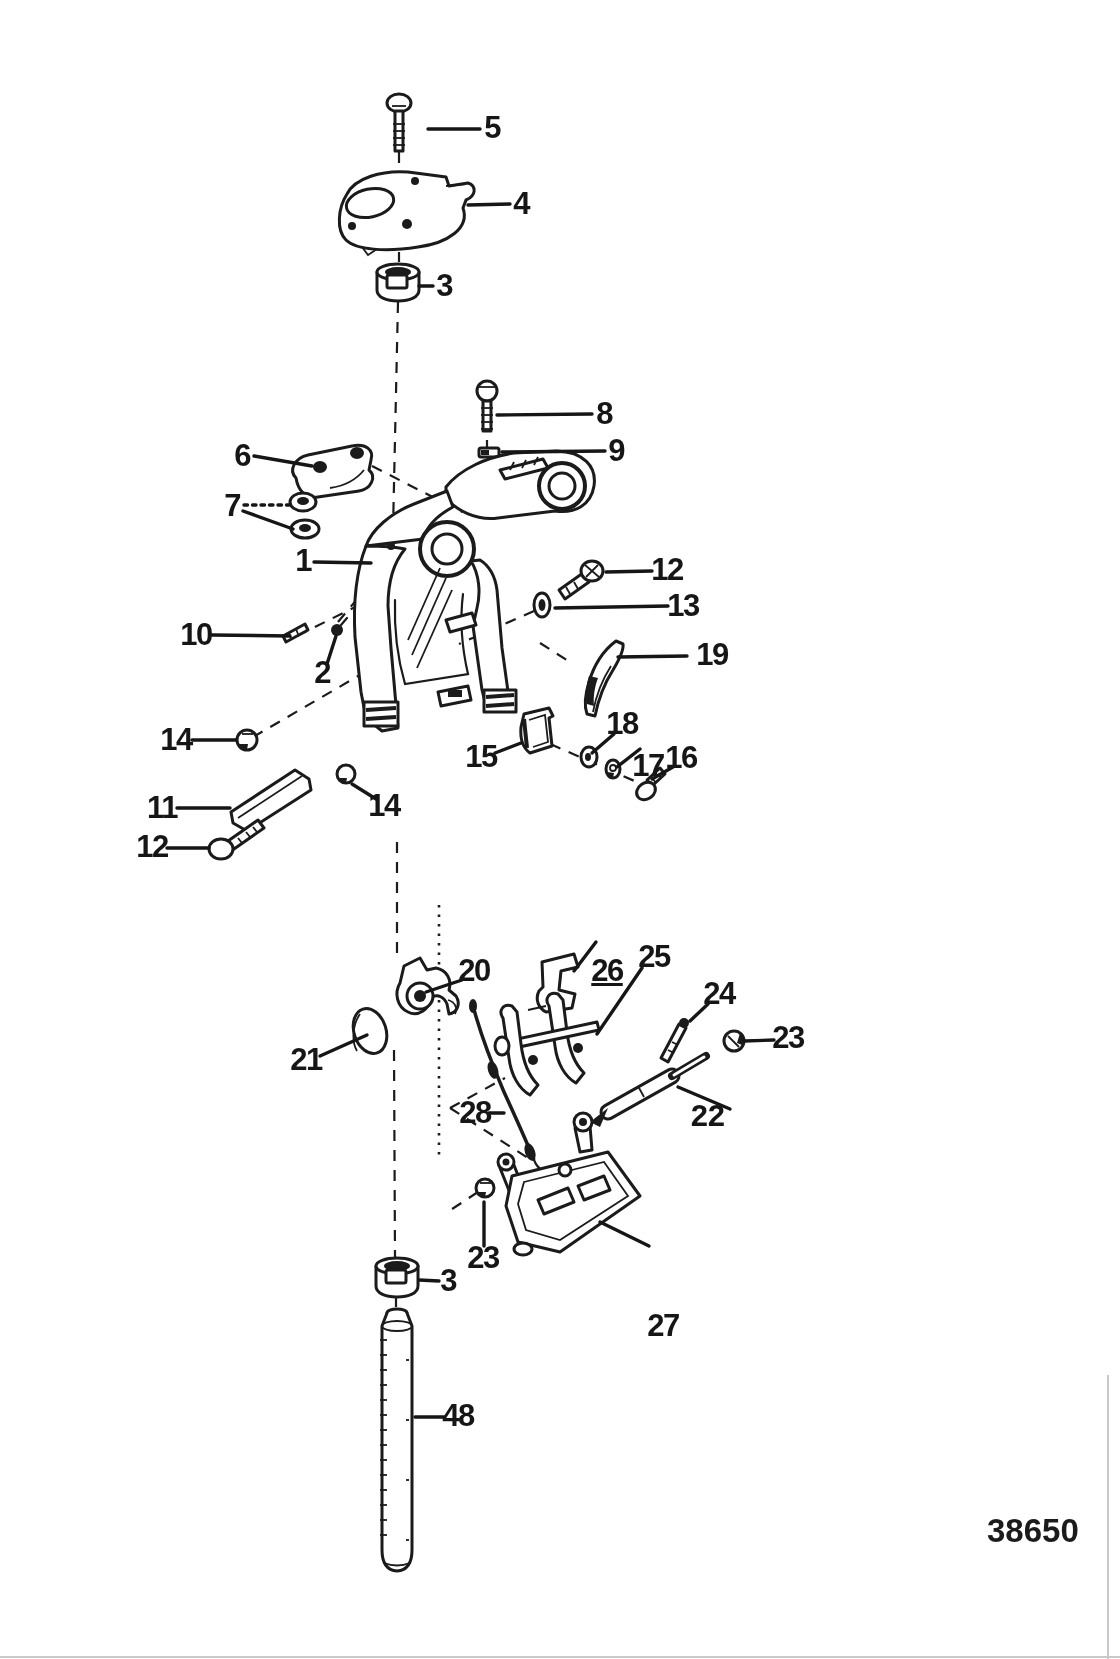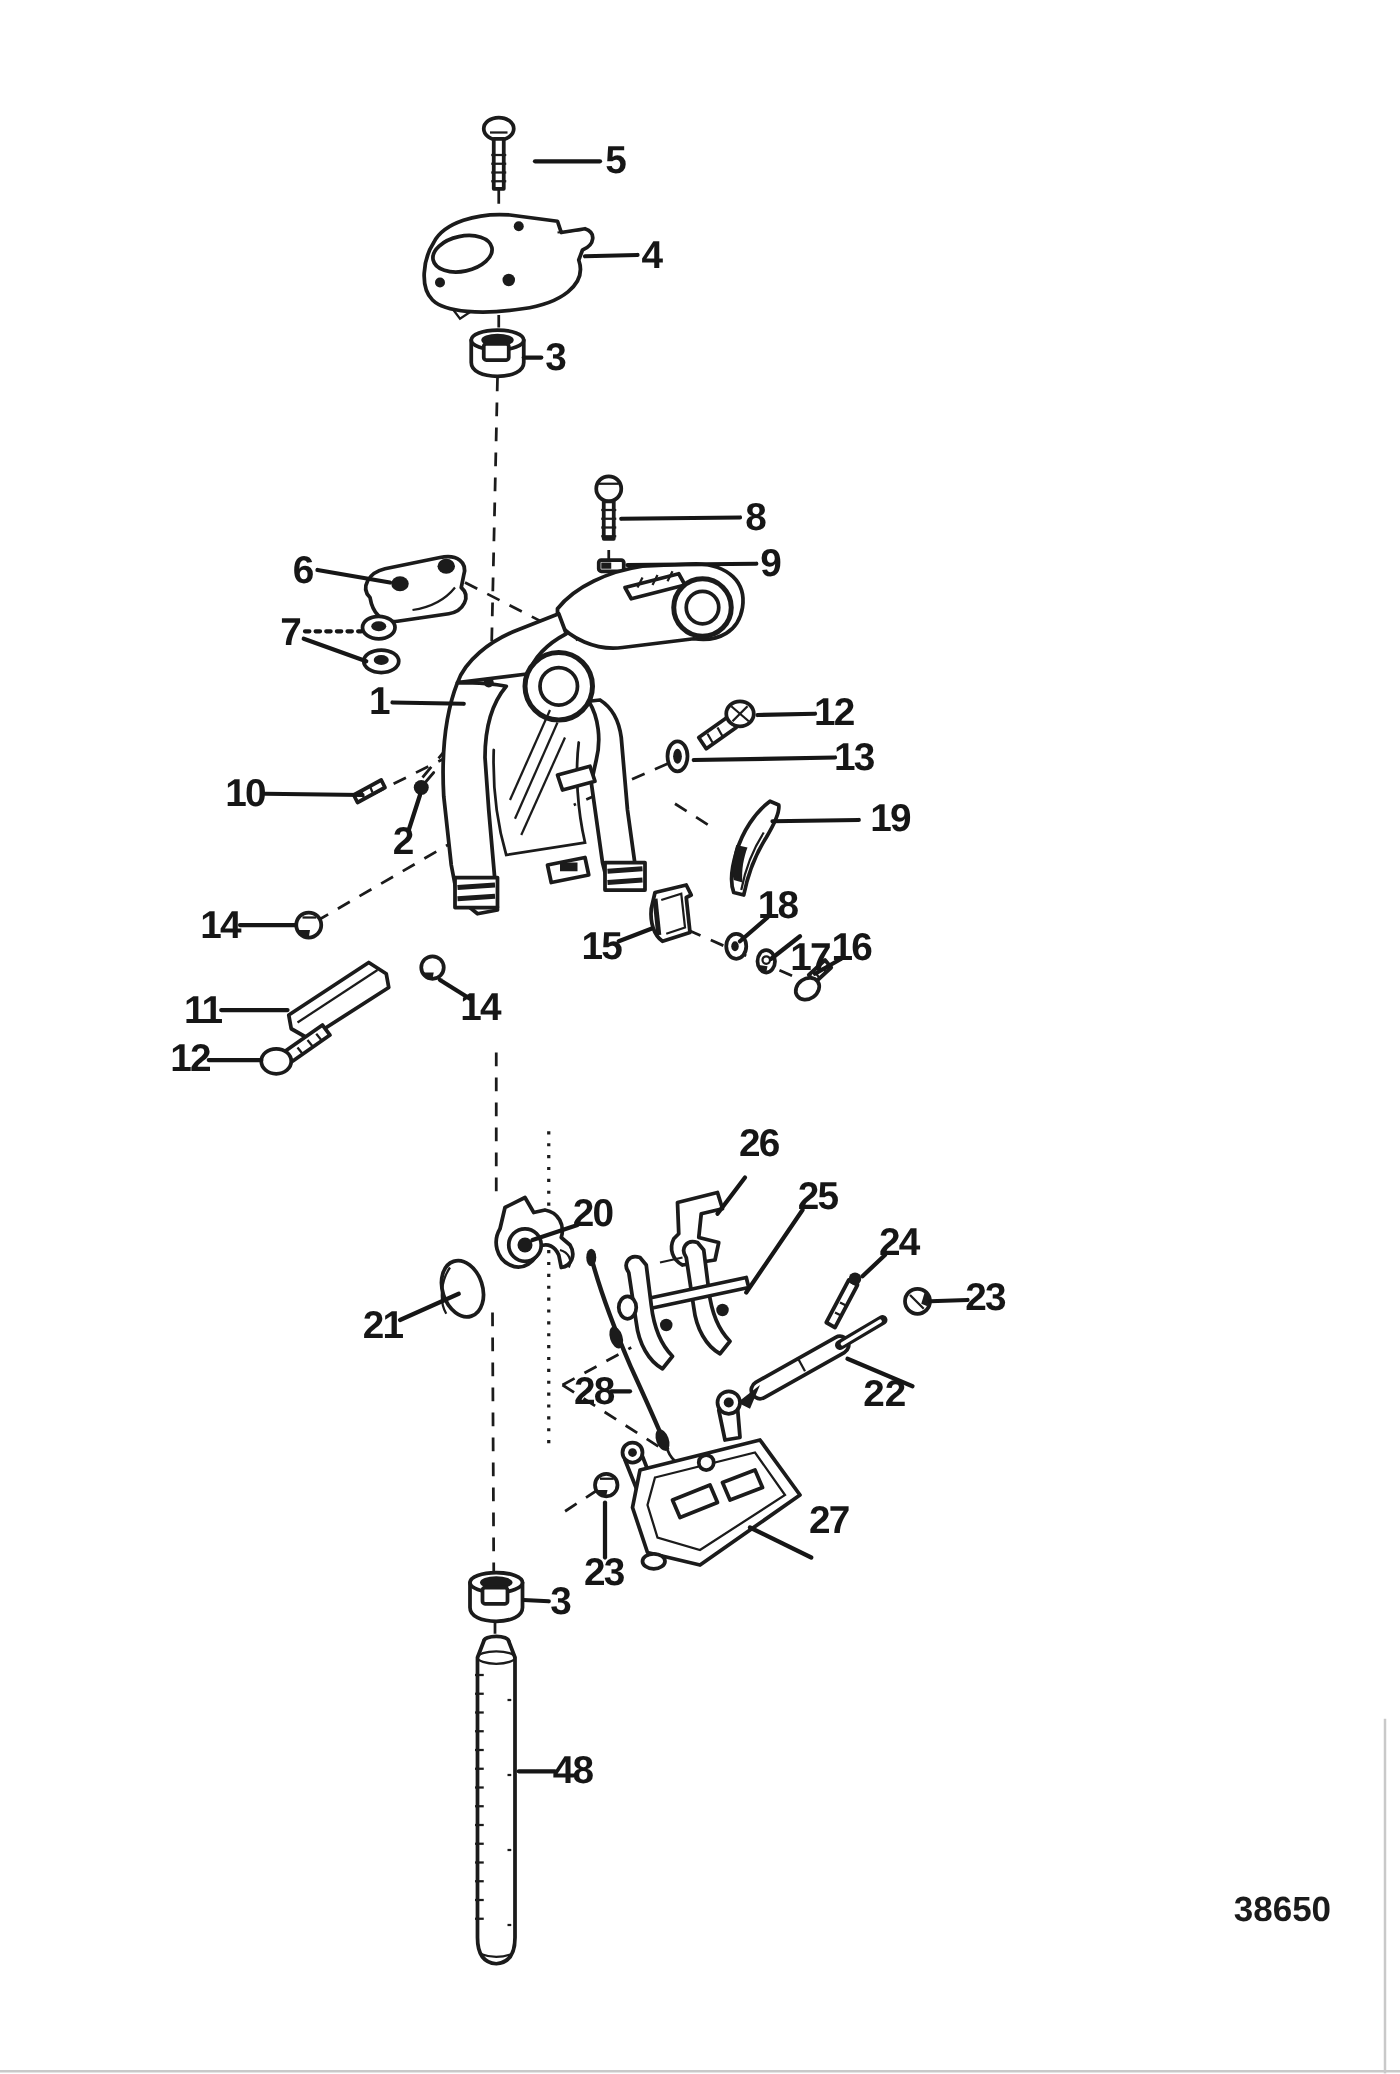--- a/index.html
+++ b/index.html
@@ -13,21 +13,21 @@
   .d{fill:#1b1b1b;stroke:none;}
   .cline{stroke:#1b1b1b;stroke-width:2.2;stroke-dasharray:11 9;fill:none;}
   .cdot{stroke:#1b1b1b;stroke-width:2.6;stroke-dasharray:2.5 7;fill:none;}
   .leader{stroke:#161616;stroke-width:3.4;stroke-linecap:round;}
   .leader.dotted{stroke-dasharray:3.5 5;}
   .edge{stroke:#c9c9c9;stroke-width:2;}
   .callout{position:absolute;transform:translate(-50%,-50%);
            font-weight:700;font-size:31px;letter-spacing:-1.5px;color:#161616;
            font-family:"Liberation Sans",sans-serif;white-space:nowrap;}
   .drawing-number{position:absolute;left:987px;top:1512px;
-           font-weight:700;font-size:28px;color:#1b1b1b;
+           font-weight:700;font-size:33px;color:#1b1b1b;
            font-family:"Liberation Sans",sans-serif;}
 </style>
 </head>
 <body>
 
 <div id="canvas">
 
   <svg id="art" width="1120" height="1659" viewBox="0 0 1120 1659">
 
     <line class="edge" x1="1108" y1="1375" x2="1108" y2="1659"></line>
@@ -384,27 +384,27 @@
       <div class="callout" style="left: 700px; top: 655px; margin-left: 12px;">19</div>
       <div class="callout" style="left: 622px; top: 724px; text-align: right;">18</div>
       <div class="callout" style="left: 481px; top: 757px;">15</div>
       <div class="callout" style="left: 648px; top: 740px; margin-top: 26px;">17</div>
       <div class="callout" style="left: 681px; top: 758px;">16</div>
       <div class="callout" style="left: 176px; top: 740px;">14</div>
       <div class="callout" style="left: 162px; top: 808px;">11</div>
       <div class="callout" style="left: 384px; top: 806px;">14</div>
       <div class="callout" style="left: 152px; top: 847px;">12</div>
       <div class="callout" style="left: 474px; top: 971px;">20</div>
-      <div class="callout" style="left: 607px; top: 915px;">26</div>
+      <div class="callout" style="left: 607px; top: 971px; text-decoration: underline;">26</div>
       <div class="callout" style="left: 654px; top: 957px;">25</div>
       <div class="callout" style="left: 719px; top: 994px;">24</div>
       <div class="callout" style="left: 788px; top: 1038px;">23</div>
       <div class="callout" style="left: 306px; top: 1060px;">21</div>
       <div class="callout" style="left: 475px; top: 1113px;">28</div>
       <div class="callout" style="left: 707px; top: 1117px; font-family: Liberation Mono, monospace;">22</div>
-      <div class="callout" style="left: 663px; top: 1216px;">27</div>
+      <div class="callout" style="left: 663px; top: 1326px;">27</div>
       <div class="callout" style="left: 483px; top: 1258px;">23</div>
       <div class="callout" style="left: 448px; top: 1281px;">3</div>
       <div class="callout" style="left: 458px; top: 1416px;">48</div>
     </div>
 
   <div class="drawing-number">38650</div>
 </div>
 
 </body></html>

